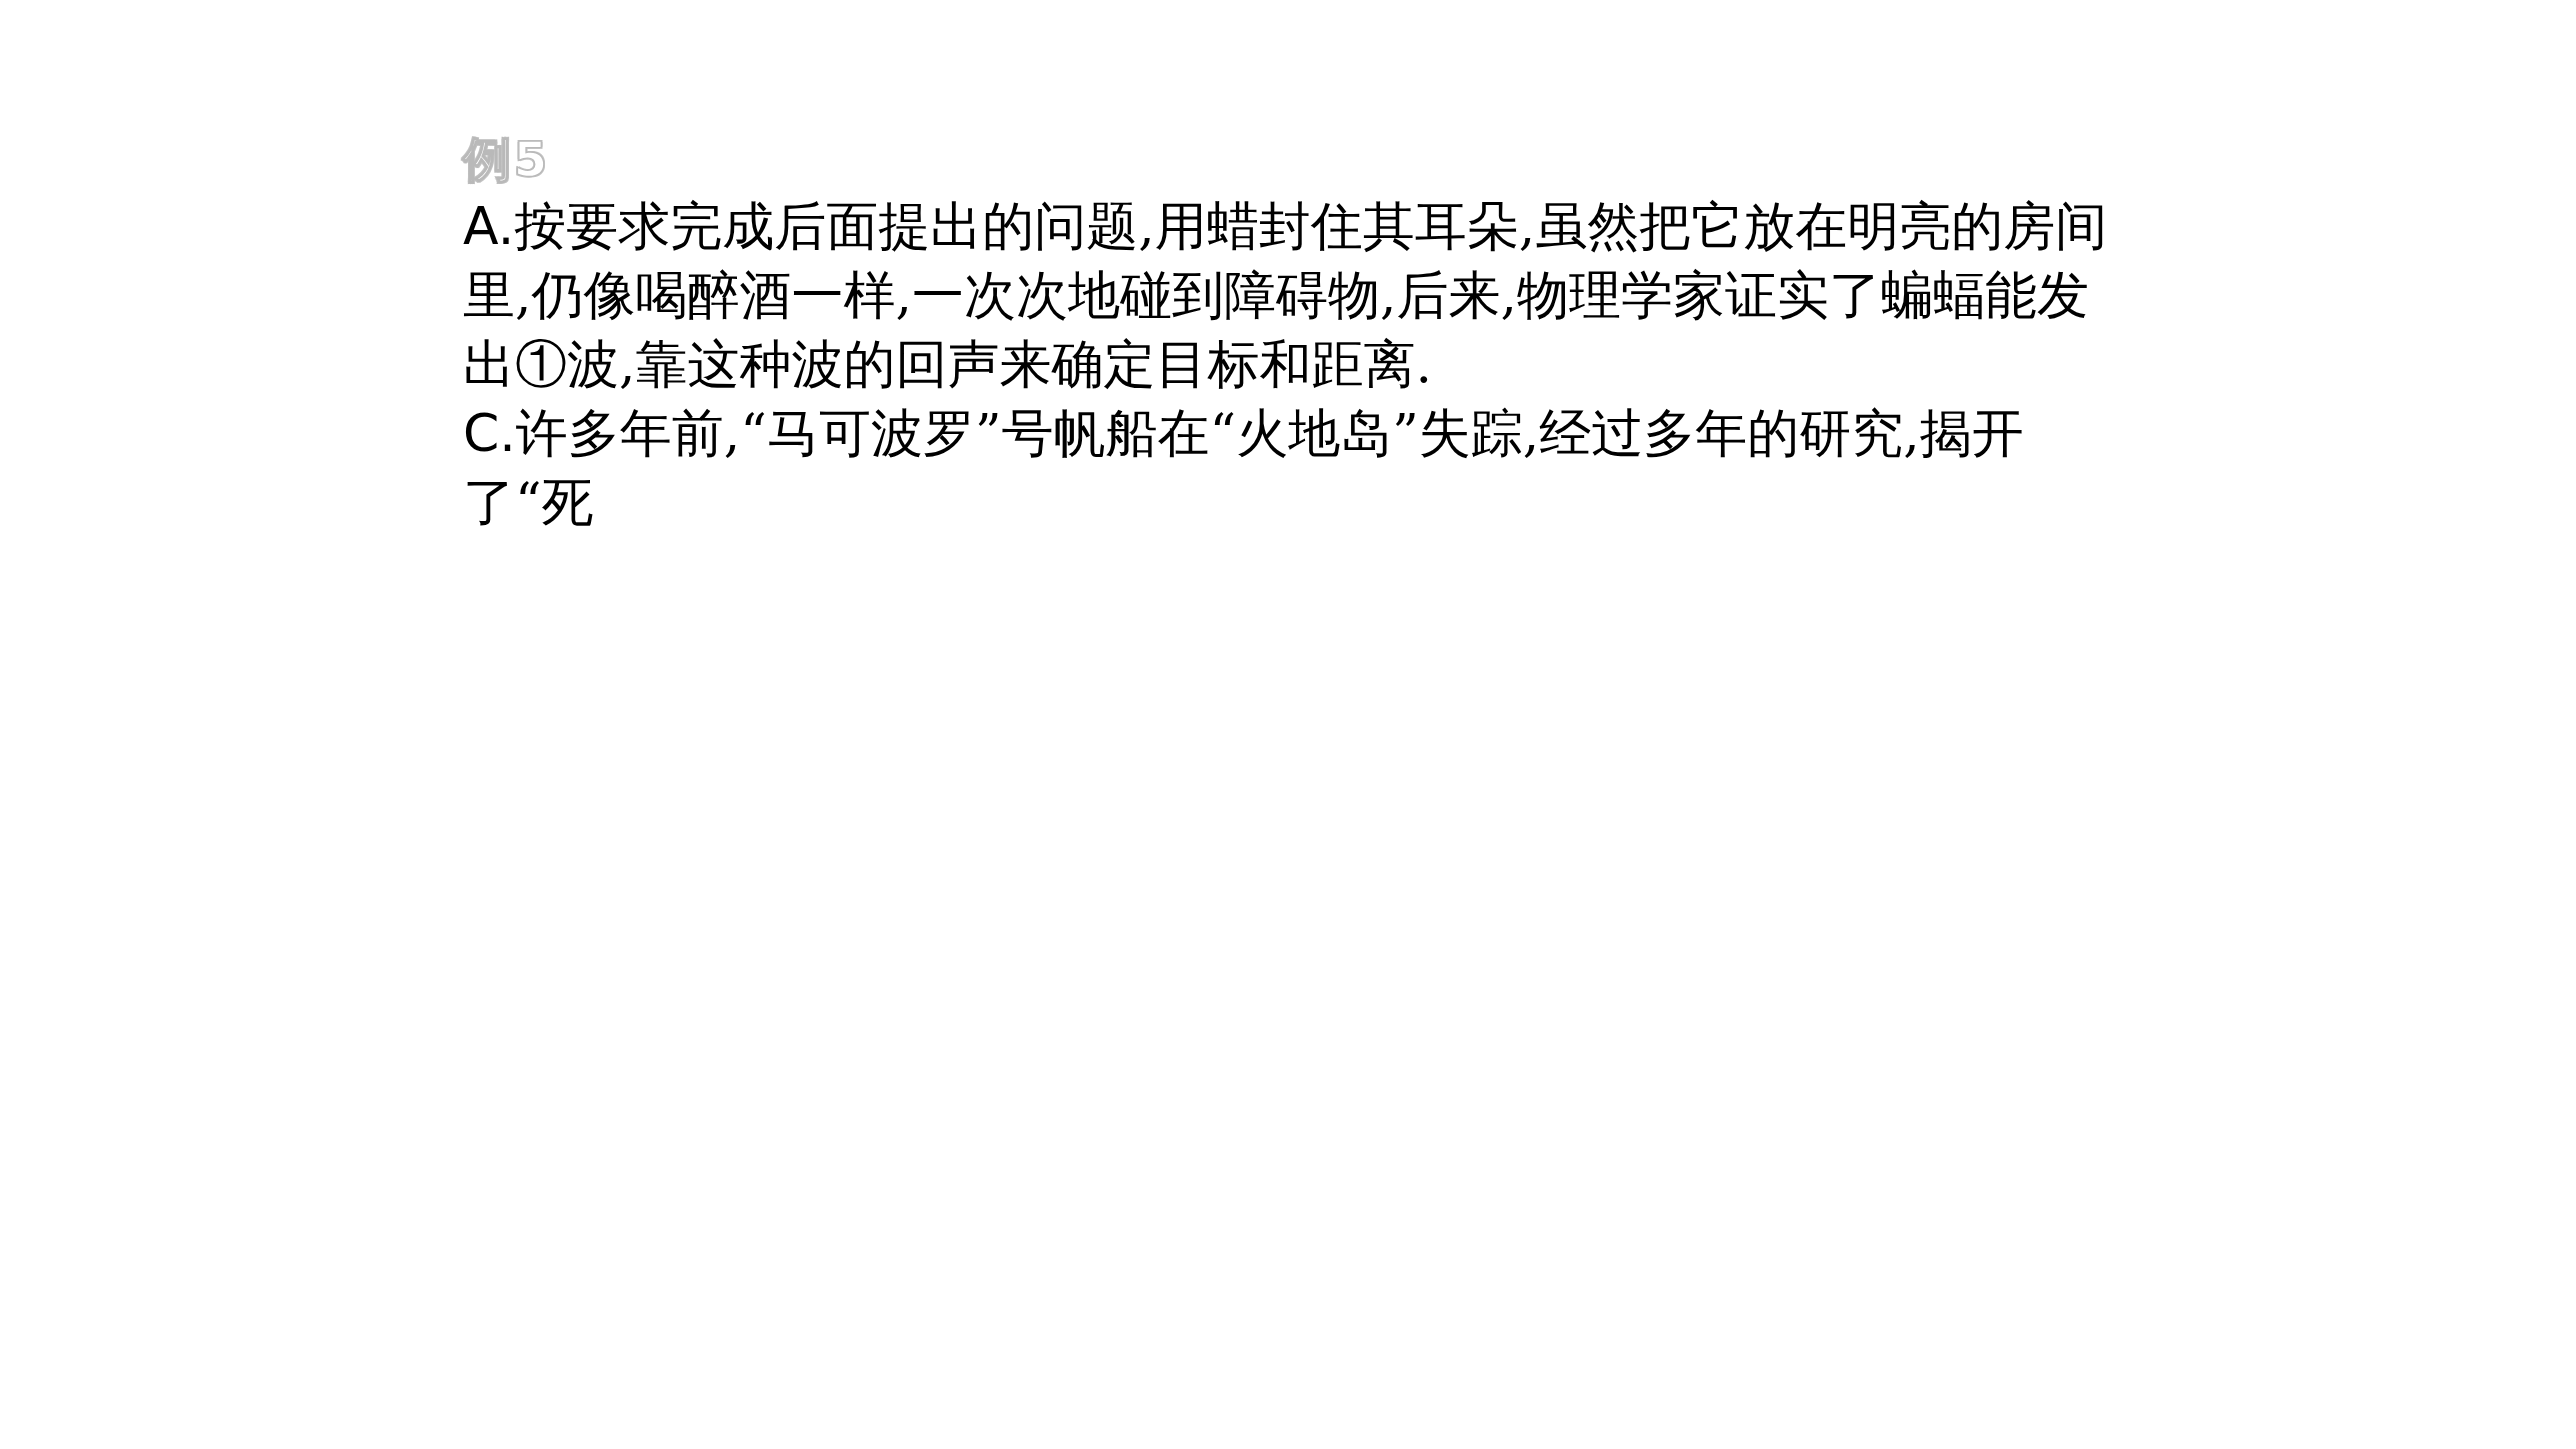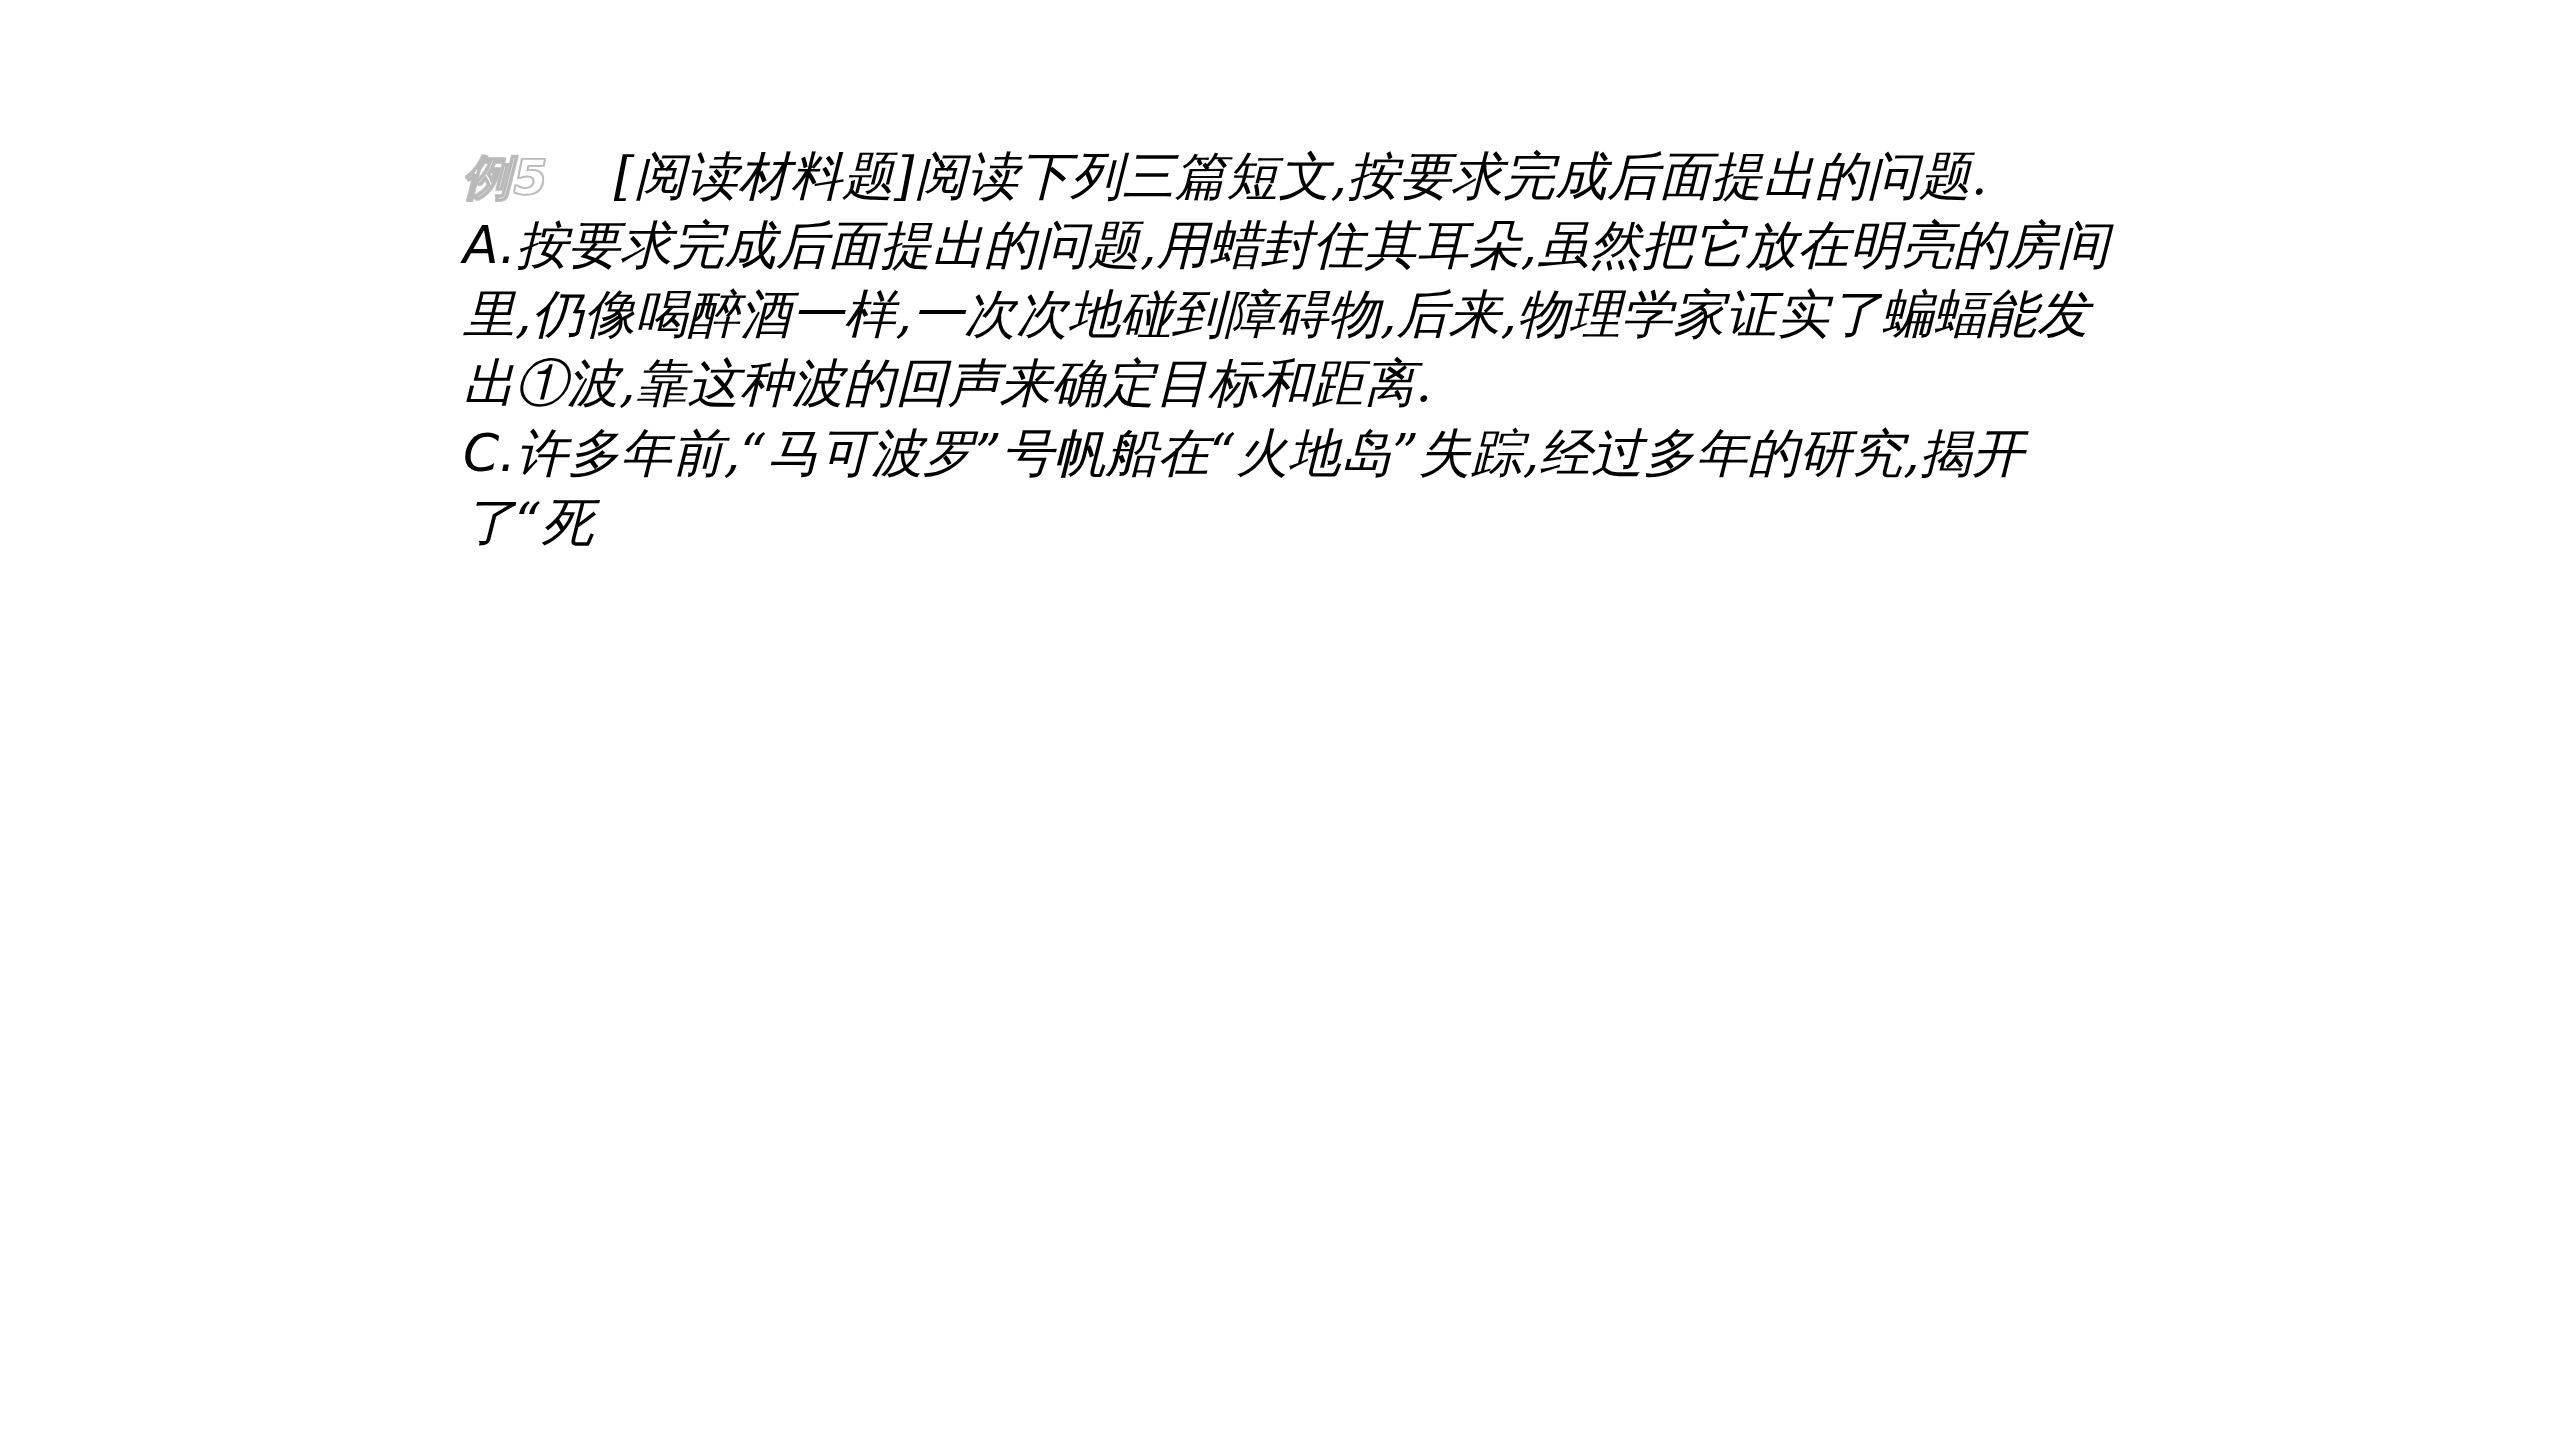--- a/index.html
+++ b/index.html
@@ -16,23 +16,22 @@
   }
   .page {
     position: relative;
     width: 2576px;
     height: 1449px;
     background: #ffffff;
   }
   .content {
     position: absolute;
     left: 463px;
-    top: 142px;
+    top: 128px;
     width: 1650px;
-    font-style: italic;
   }
   .line {
     font-size: 52px;
     line-height: 1.33;
     letter-spacing: 0px;
     white-space: pre;
   }
   .example-line {
     display: flex;
     align-items: baseline;
@@ -67,21 +66,20 @@
   }
 </style>
 </head>
 <body>
 
 <div class="page">
   <div class="content">
 
     <div class="line example-line first-block">
       <span class="example-tag">例5</span>
-      <span class="body-text">[阅读材料题]阅读下列三篇短文,按要求完成后面提出的问题.</span>
     </div>
 
     <div class="paragraph">
       <span class="para-label">A.</span><span class="body-text">按要求完成后面提出的问题,用蜡封住其耳朵,虽然把它放在明亮的房间里,仍像喝醉酒一样,一次次地碰到障碍物,后来,物理学家证实了蝙蝠能发出①波,靠这种波的回声来确定目标和距离.</span>
     </div>
 
 
     <div class="paragraph">
       <span class="para-label">C.</span><span class="body-text">许多年前,“马可波罗”号帆船在“火地岛”失踪,经过多年的研究,揭开了“死</span>
     </div>

